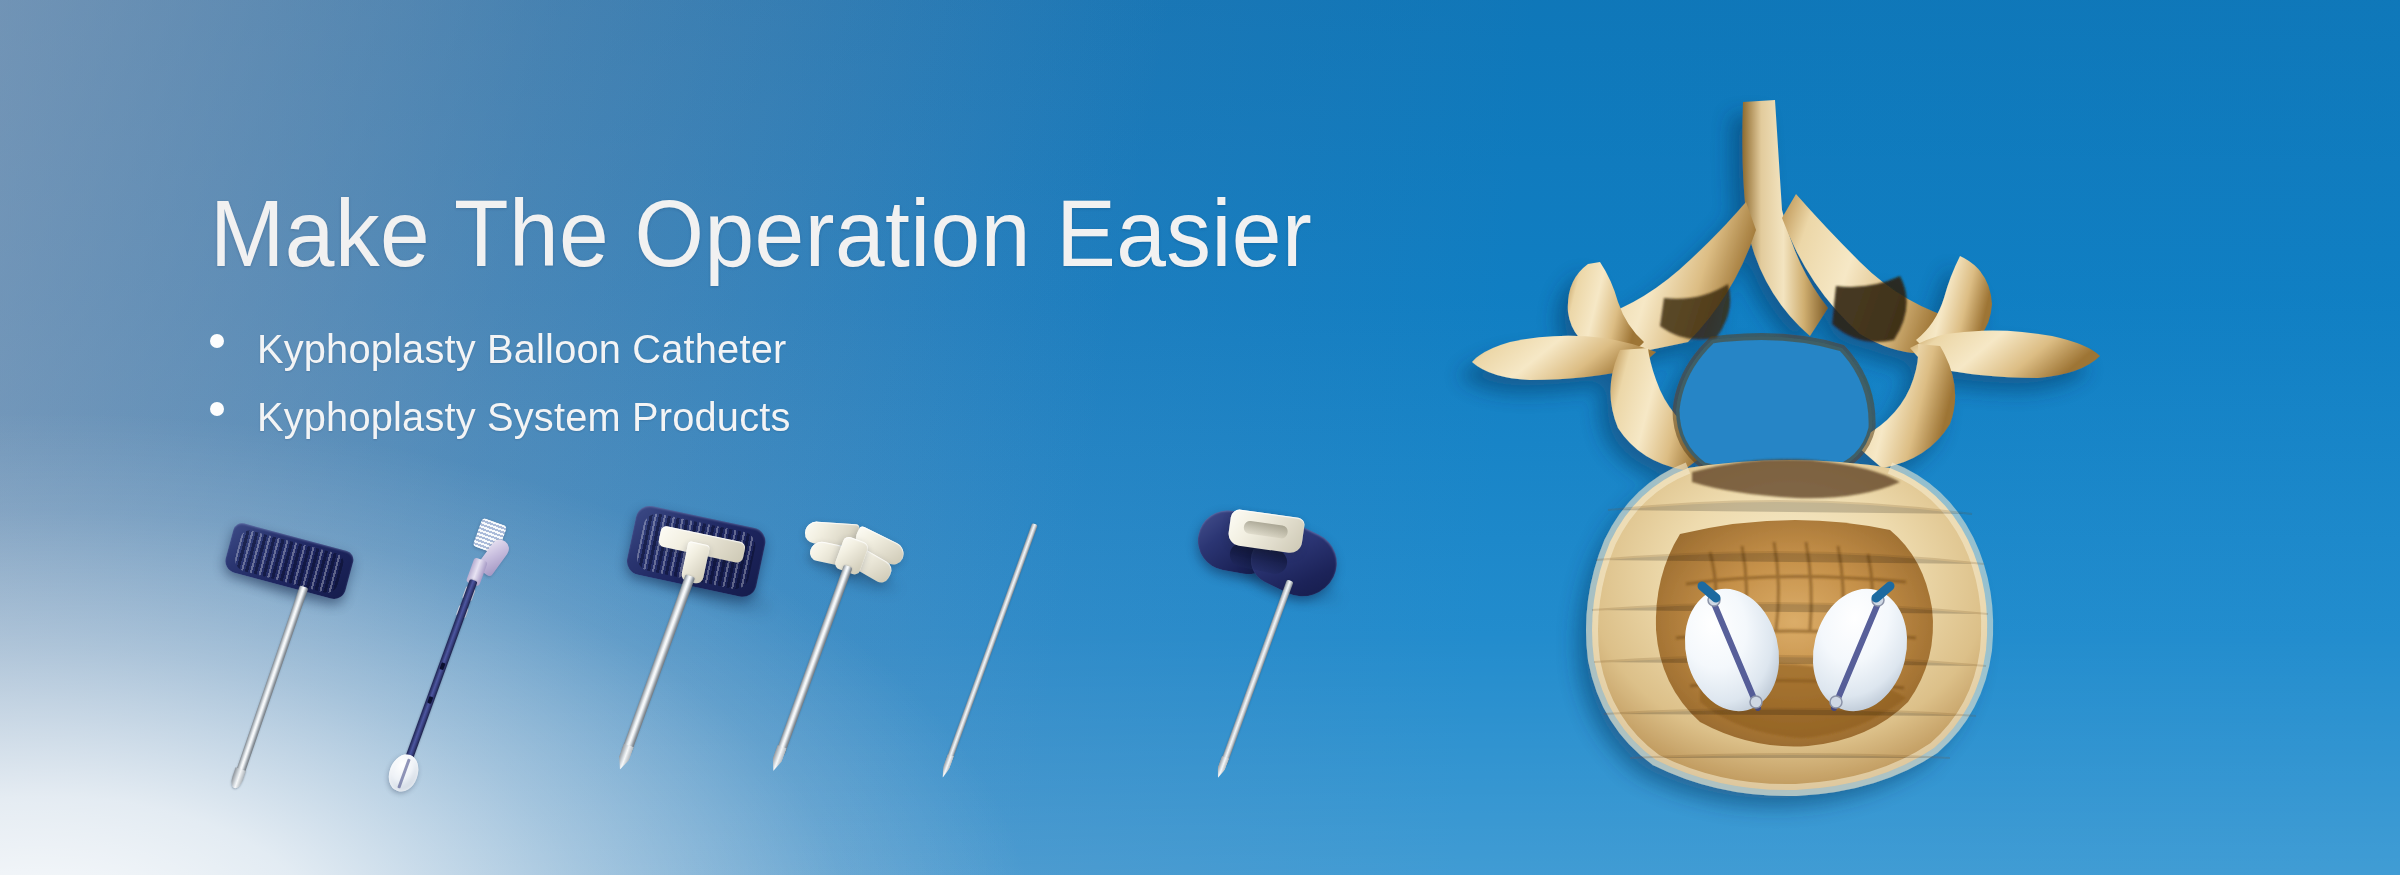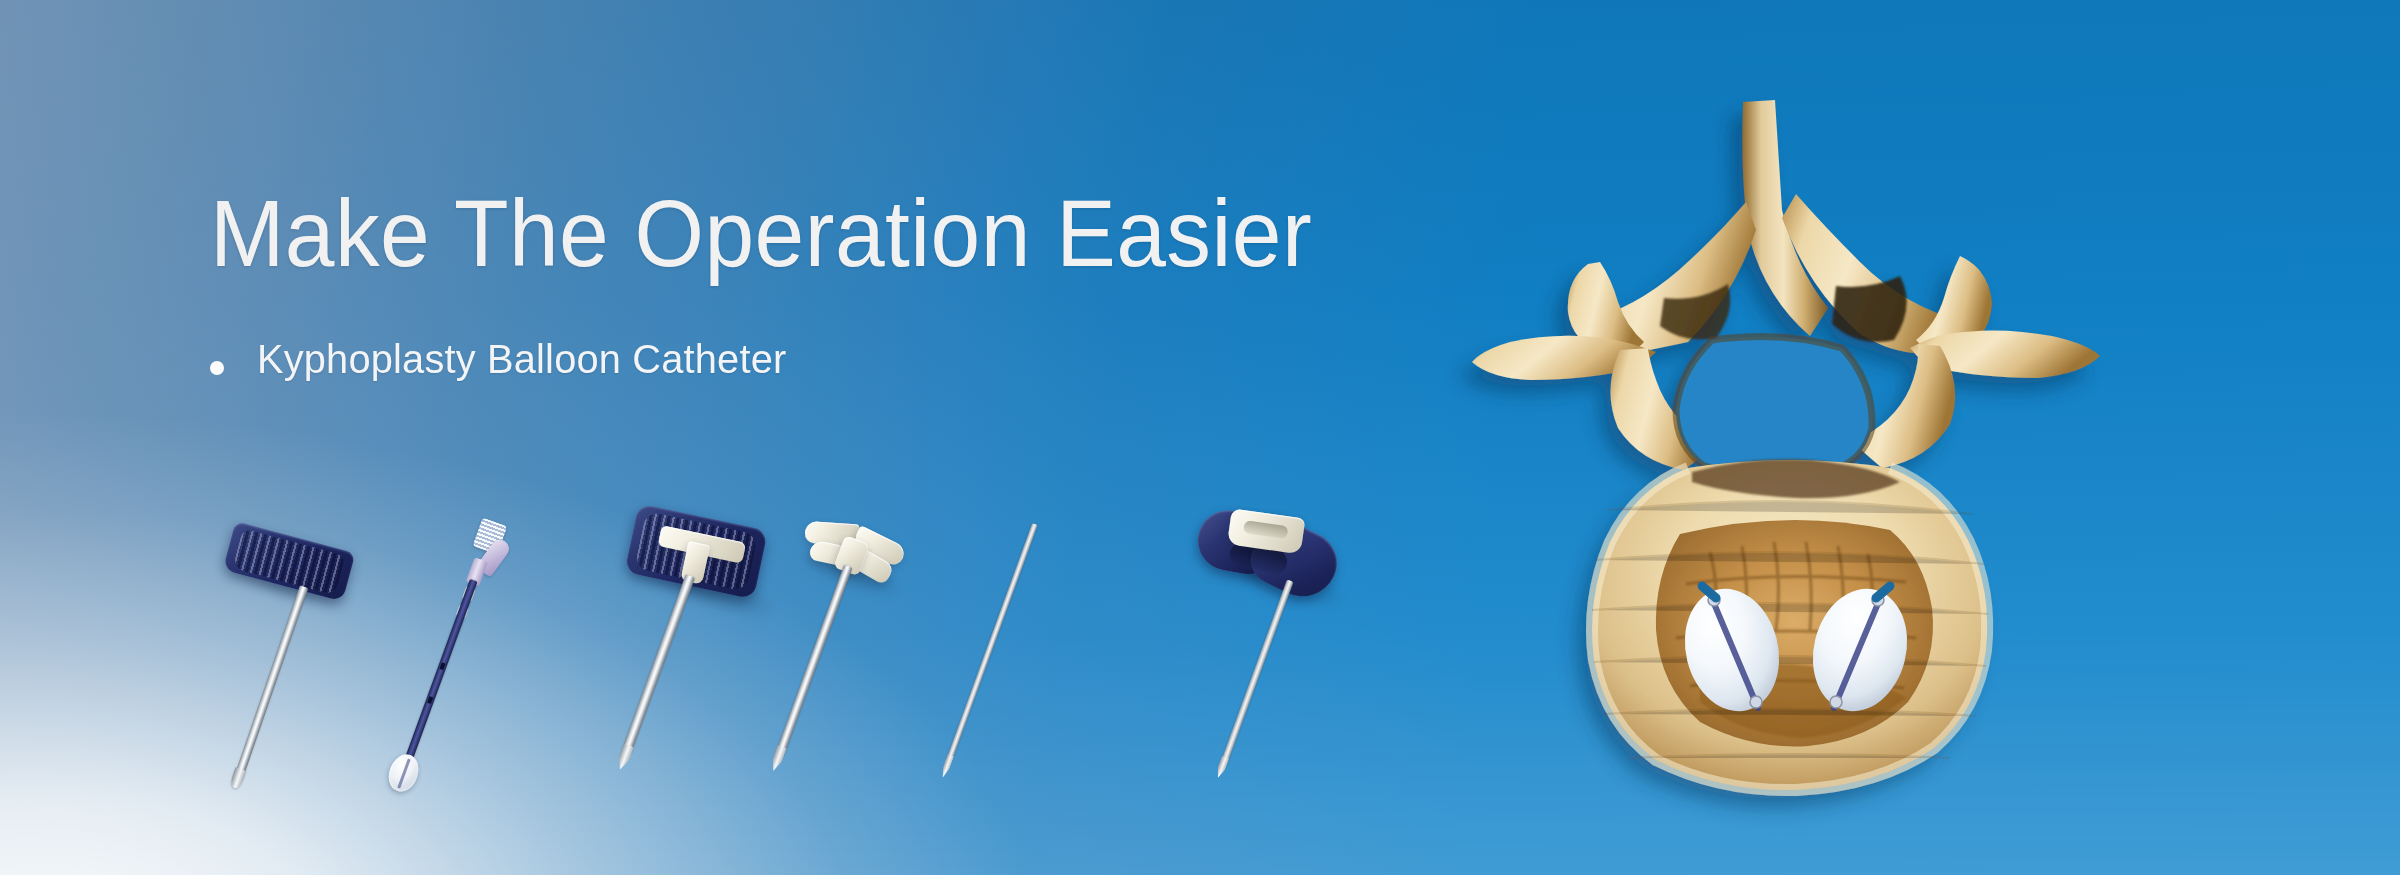--- a/index.html
+++ b/index.html
@@ -36,21 +36,21 @@
     color:#f1f1f1;
     transform:scaleX(0.94);
     transform-origin:left center;
     white-space:nowrap;
     text-shadow:0 1px 3px rgba(0,30,60,0.18);
   }
 
   #bullets { margin-top:34px; list-style:none; }
   .bullet-row {
     display:flex;
-    align-items:flex-end;
+    align-items:center;
     height:68px;
   }
   .bullet-dot {
     width:14px; height:14px;
     border-radius:50%;
     background:#fdfdfd;
     flex:0 0 auto;
     margin-right:33px;
     position:relative;
     top:-8px;
@@ -148,20 +148,24 @@
 
     <div id="headline">Make The Operation Easier</div>
 
     <ul id="bullets">
 
       <li class="bullet-row">
         <span class="bullet-dot"></span>
         <span class="bullet-text">Kyphoplasty Balloon Catheter</span>
       </li>
 
+      <li class="bullet-row">
+        <span class="bullet-dot"></span>
+        <span class="bullet-text">Kyphoplasty System Products</span>
+      </li>
 
     </ul>
   </div>
 
   <div id="tray">
 
     <div class="instrument" style="left:228px; top:545px; width:180px; height:250px; transform:rotate(19deg);">
       <div class="hshadow" style="left:6px; top:28px; width:130px; height:34px;"></div>
       <div class="pad-navy" style="left:6px; top:0px; width:124px; height:50px; border-radius:9px 9px 12px 12px; transform:rotate(-4deg);">
         <div class="ribs"></div>

